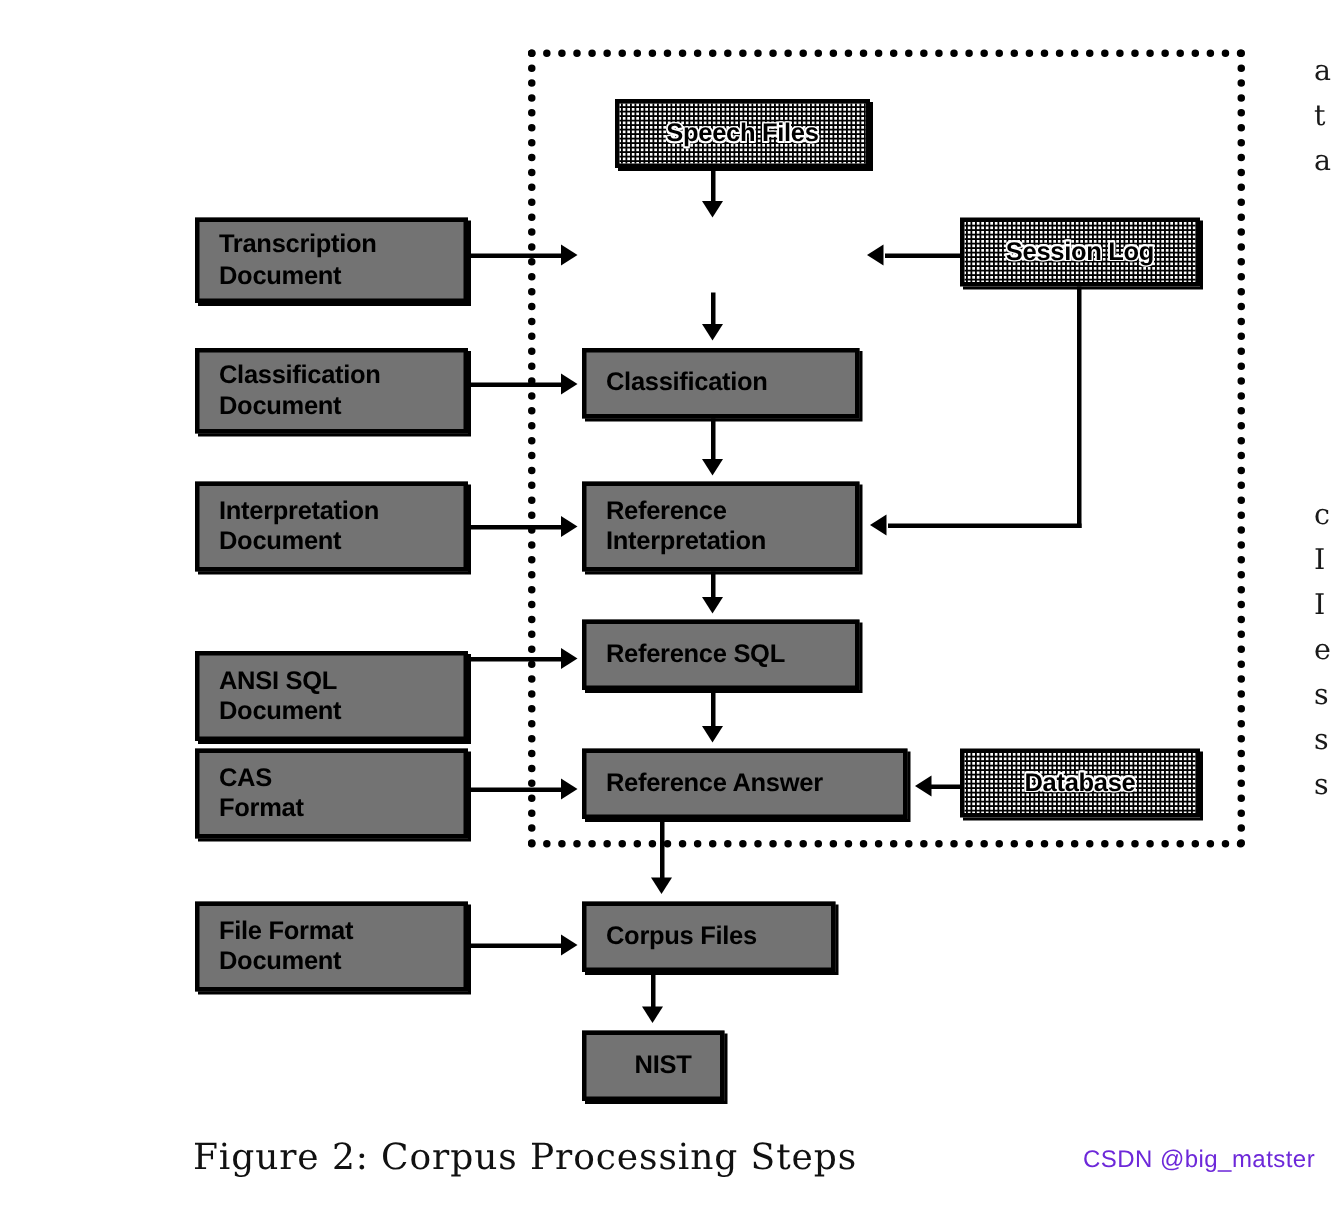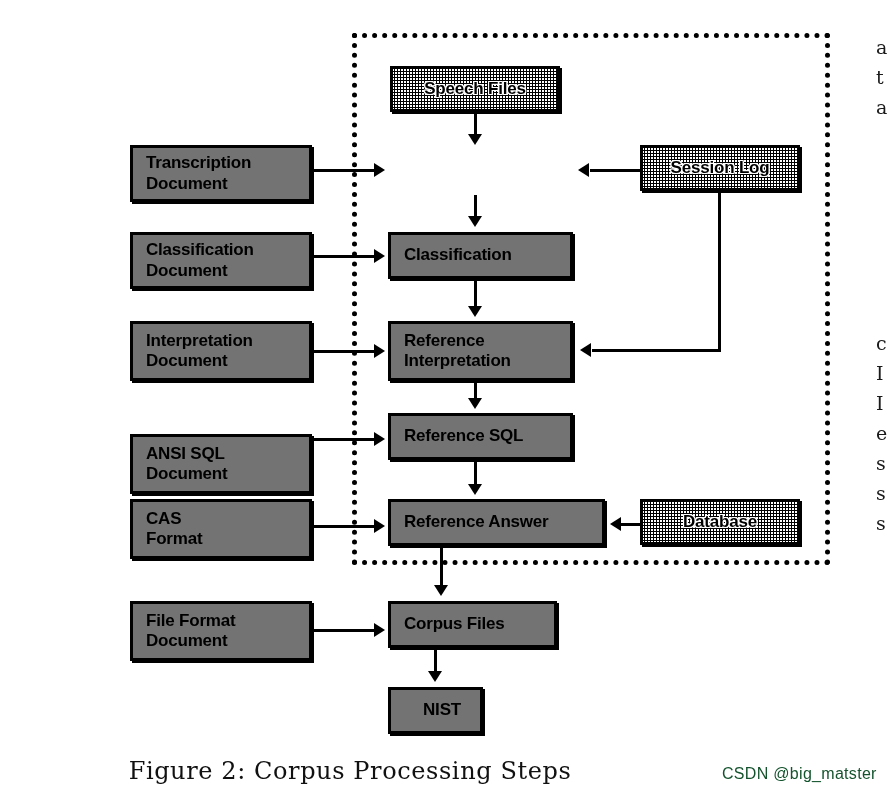--- a/index.html
+++ b/index.html
@@ -119,21 +119,21 @@
     font-size: 24px;
     letter-spacing: 0.6px;
     color: #111;
   }
   #watermark {
     position: absolute;
     left: 722px;
     top: 765px;
     font-family: "Liberation Sans", sans-serif;
     font-size: 16px;
-    color: #14532d;
+    color: #6d28d9;
     letter-spacing: 0.3px;
     white-space: nowrap;
   }
 
   
   .margin-text {
     position: absolute;
     right: 0;
     font-family: "DejaVu Serif", "Liberation Serif", serif;
     font-size: 19px;
@@ -170,21 +170,21 @@
   </div>
   <div class="node leftpad" style="left:130px; top:499px; width:182px; height:60px;">
     <span class="node-label">CAS
 Format</span>
   </div>
   <div class="node leftpad" style="left:130px; top:601px; width:182px; height:60px;">
     <span class="node-label">File Format
 Document</span>
   </div>
 
-  <div class="node shaded center" style="left:390px; top:66px; width:170px; height:46px;text-align:right;">
+  <div class="node shaded center" style="left:410px; top:66px; width:170px; height:46px;text-align:right;">
     <span class="node-label">Speech Files</span>
   </div>
   <div class="node leftpad" style="left:388px; top:232px; width:185px; height:47px;">
     <span class="node-label">Classification</span>
   </div>
   <div class="node leftpad" style="left:388px; top:321px; width:185px; height:60px;">
     <span class="node-label">Reference
 Interpretation</span>
   </div>
   <div class="node leftpad" style="left:388px; top:413px; width:185px; height:47px;">

